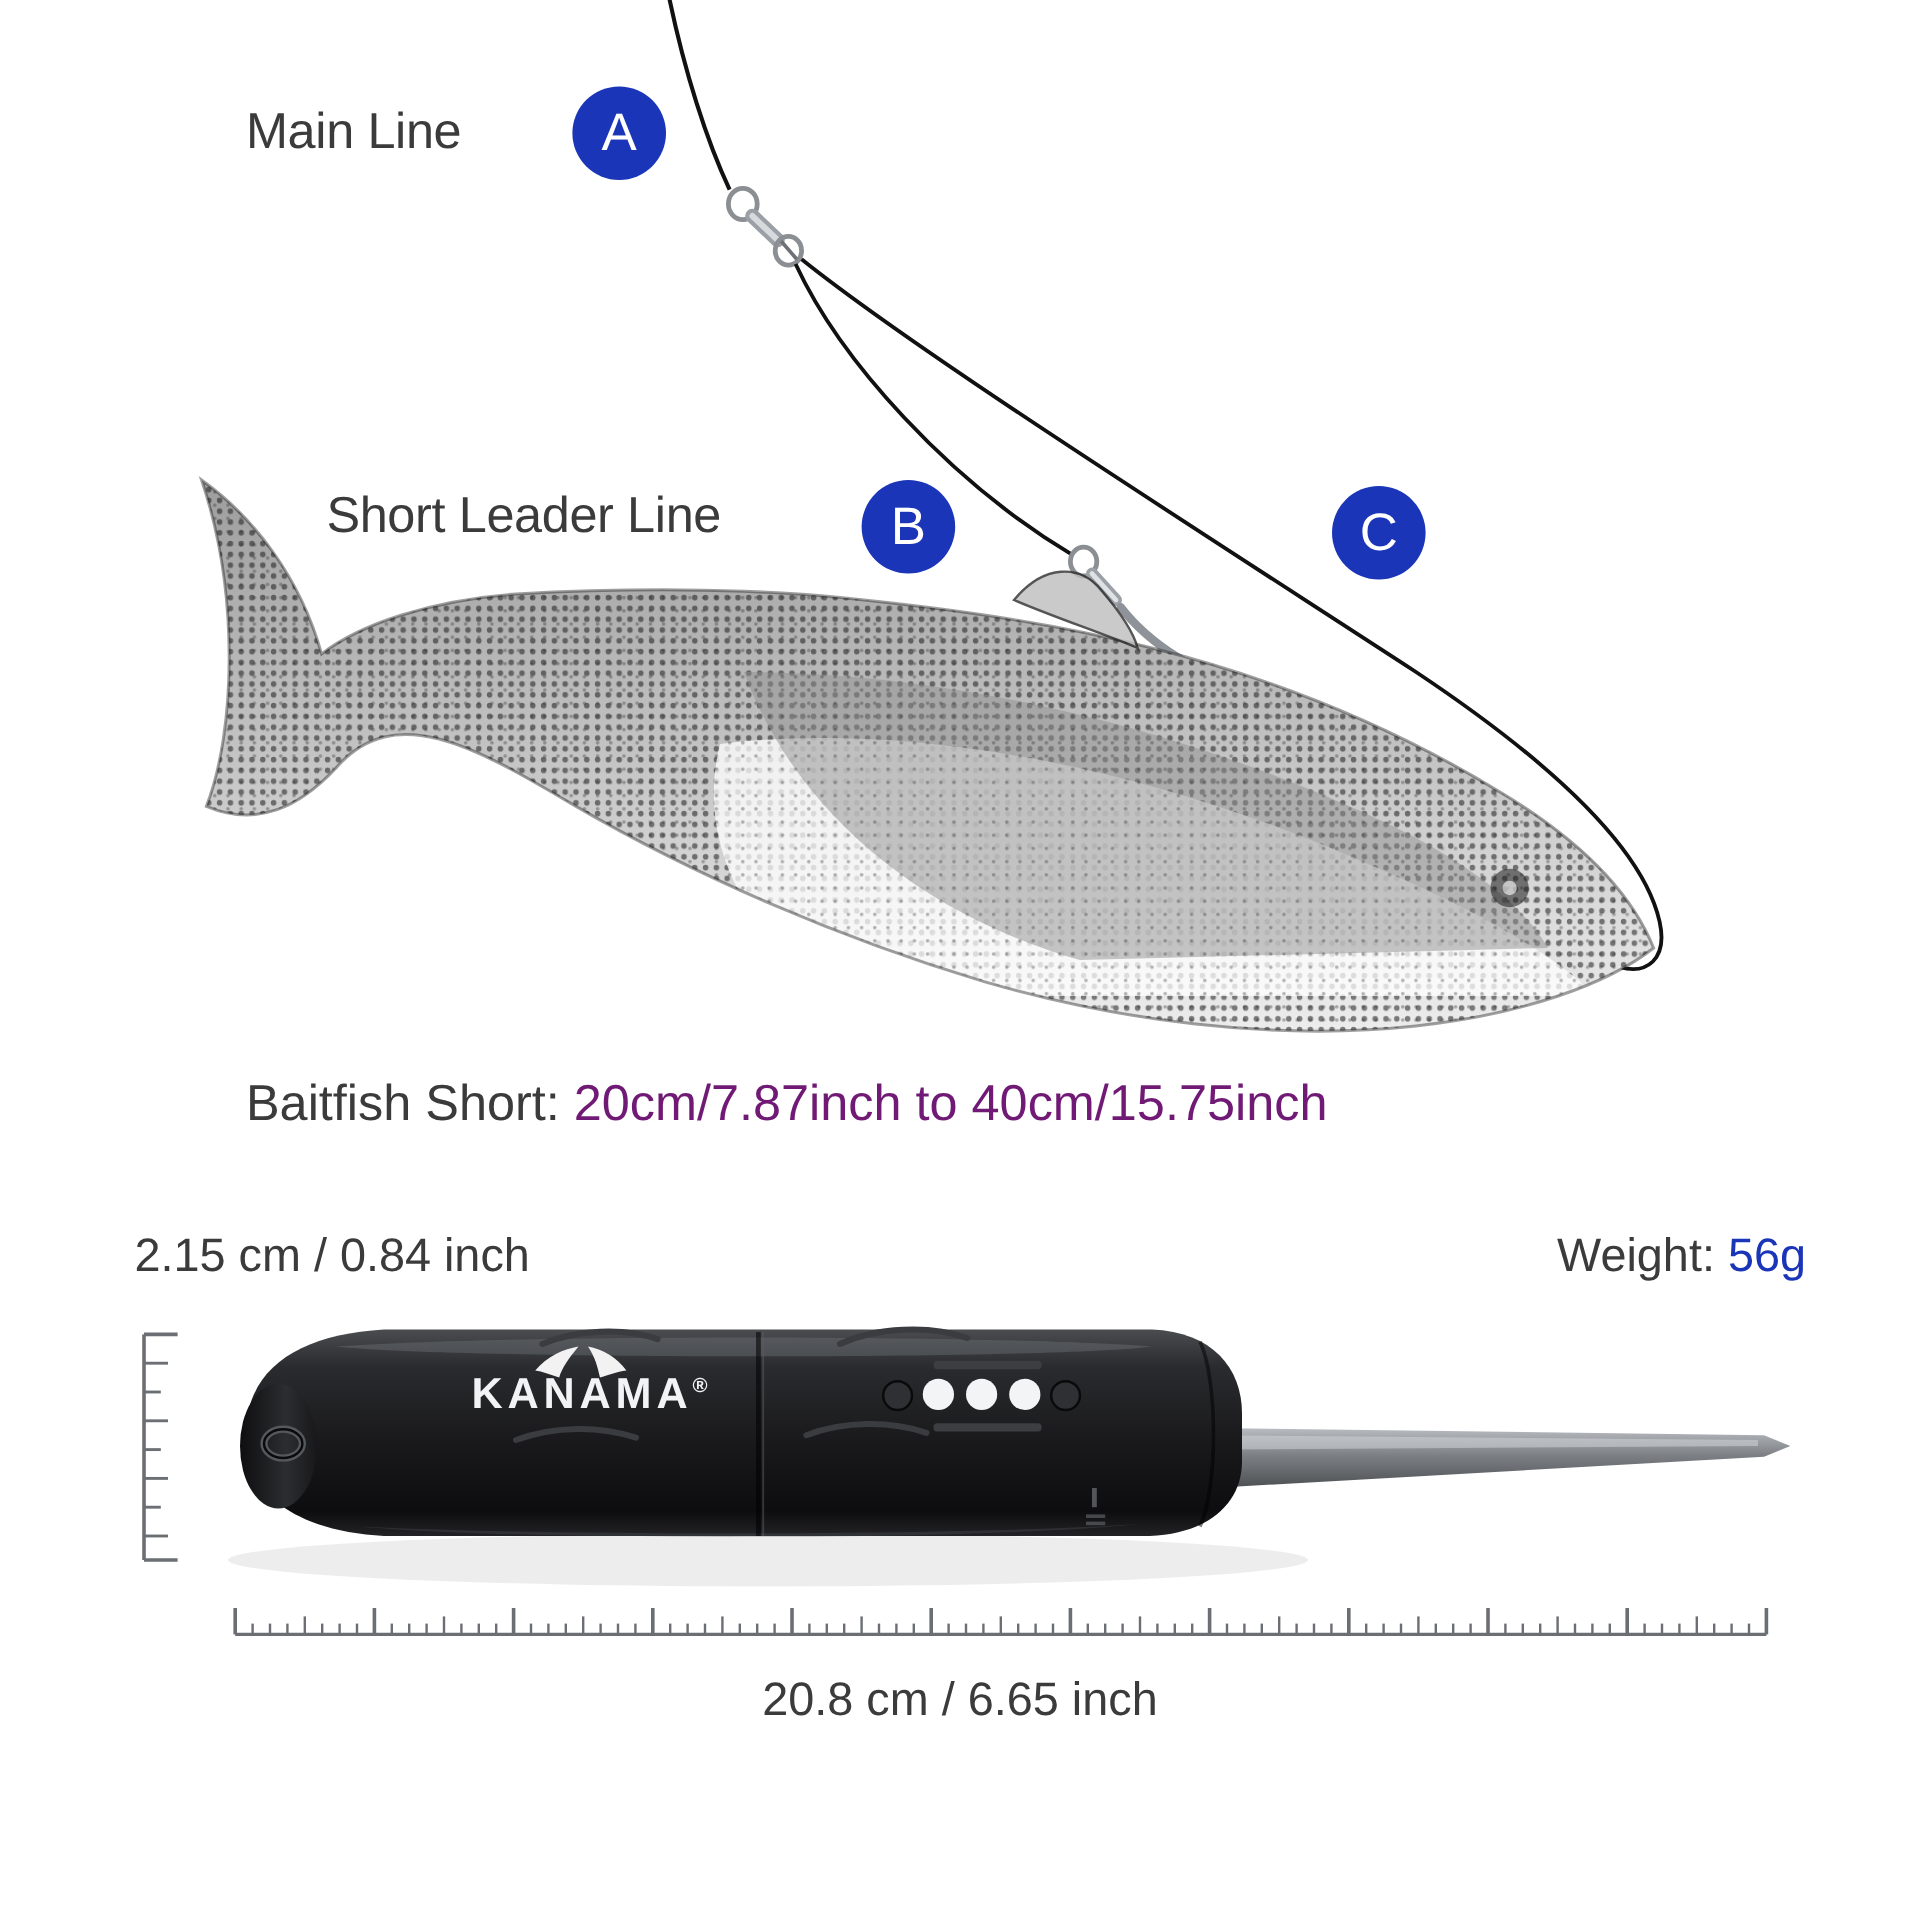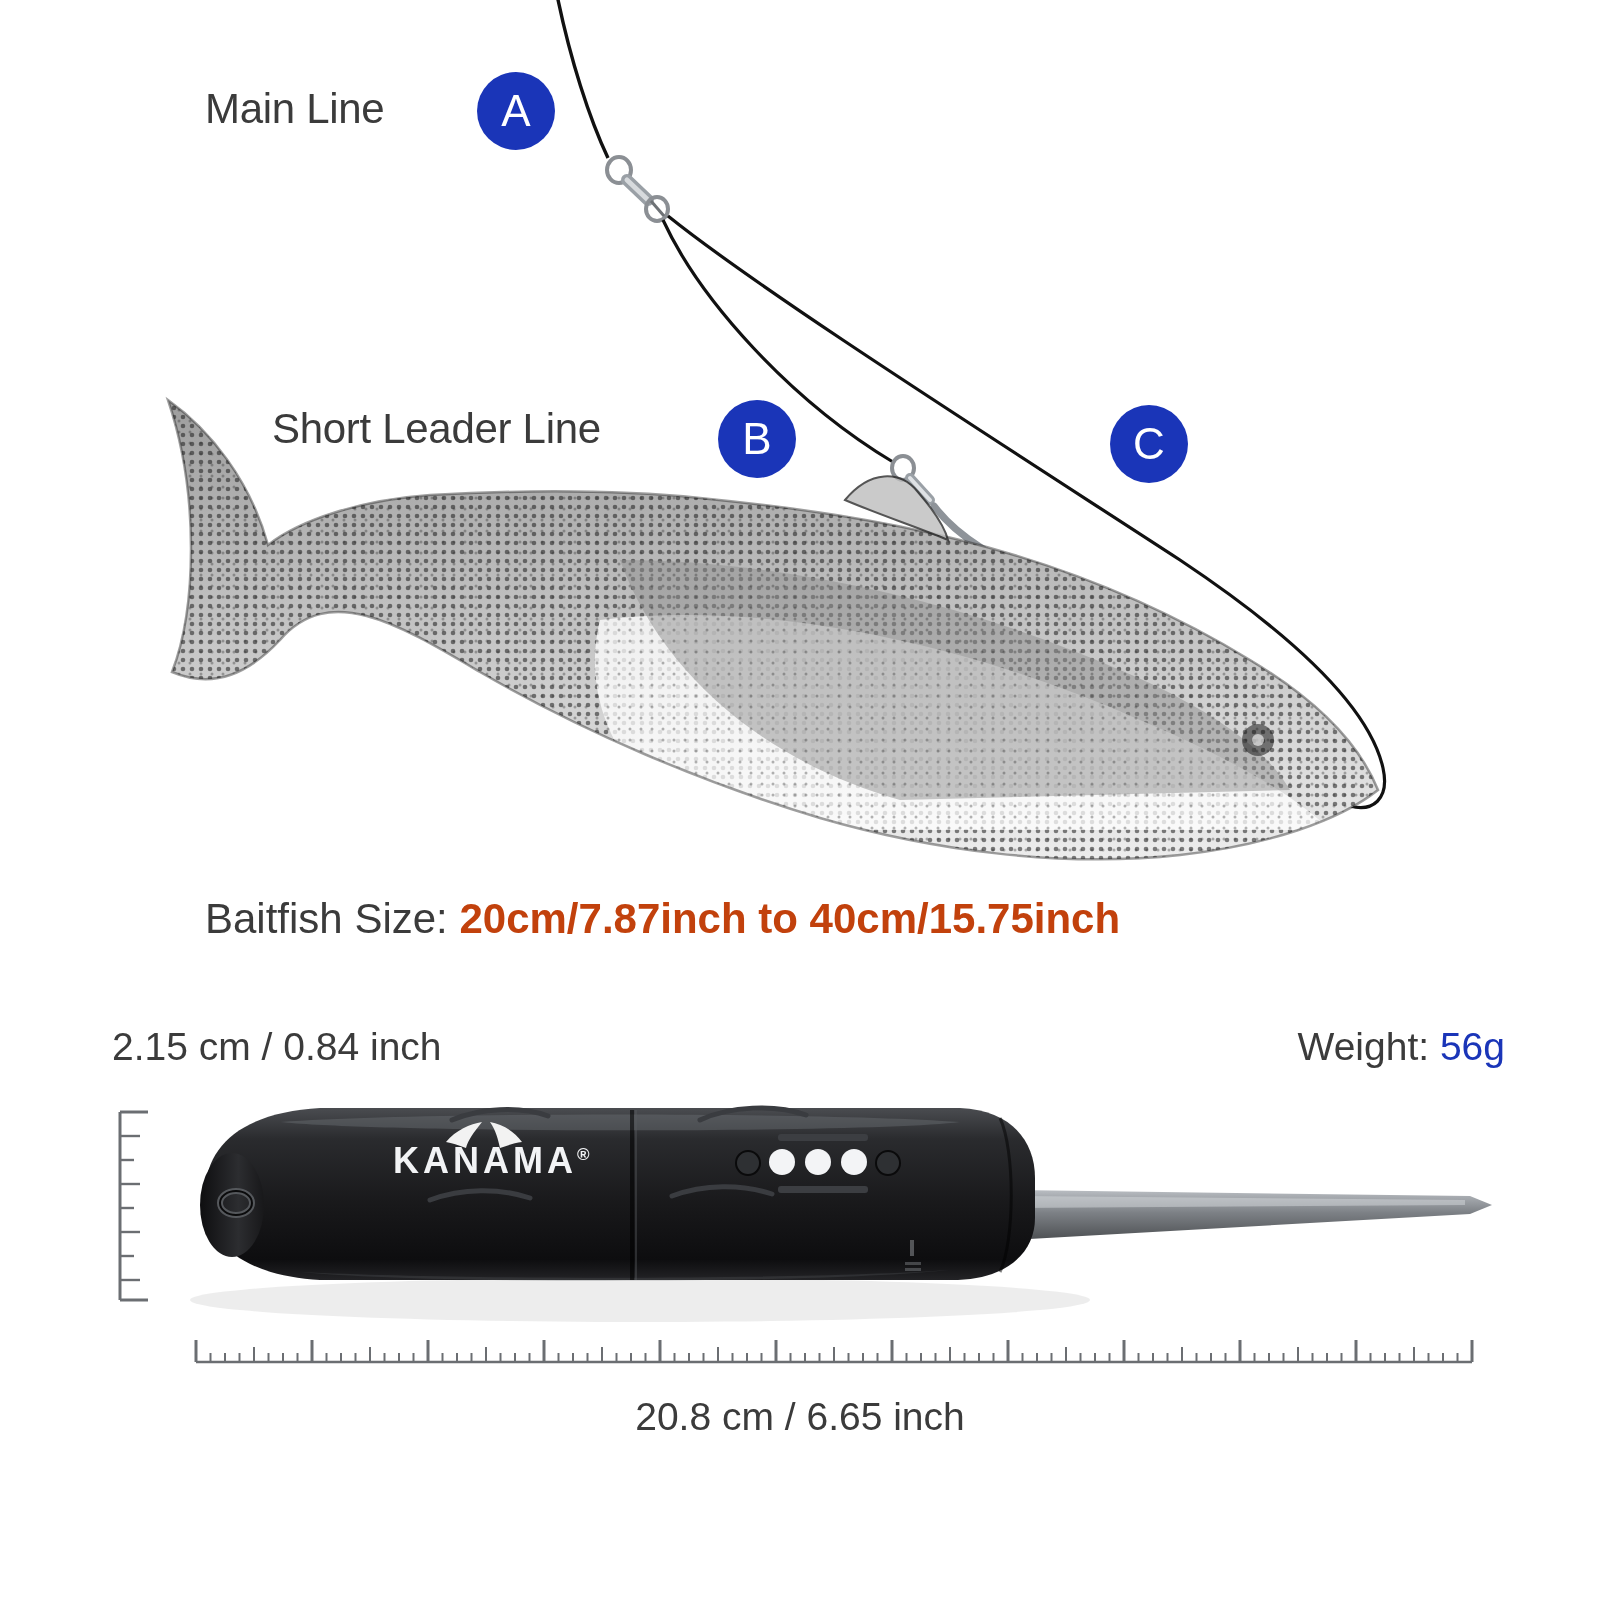--- a/index.html
+++ b/index.html
@@ -59,22 +59,22 @@
     left: 205px;
     top: 895px;
     font-size: 42px;
     white-space: nowrap;
   }
   #baitfish-size-row .lead {
     color: #3b3b3b;
     font-weight: 400;
   }
   #baitfish-size-row .value {
-    color: #c2410c;
-    font-weight: 700;
+    color: #701a75;
+    font-weight: 400;
   }
 
   
   #caption-height {
     position: absolute;
     left: 112px;
     top: 1025px;
     font-size: 39px;
     color: #3b3b3b;
     white-space: nowrap;
@@ -193,21 +193,21 @@
 
   <div class="label" id="label-main-line">Main Line</div>
   <div class="badge" id="badge-a">A</div>
 
   <div class="label" id="label-short-leader">Short Leader Line</div>
   <div class="badge" id="badge-b">B</div>
 
   <div class="badge" id="badge-c">C</div>
 
   <div id="baitfish-size-row">
-    <span class="lead">Baitfish Size: </span><span class="value">20cm/7.87inch to 40cm/15.75inch</span>
+    <span class="lead">Baitfish Short: </span><span class="value">20cm/7.87inch to 40cm/15.75inch</span>
   </div>
 
   <div id="caption-height">2.15 cm / 0.84 inch</div>
   <div id="caption-weight">
     <span>Weight: </span><span class="value">56g</span>
   </div>
 
   <svg class="svg-layer" viewBox="0 0 1600 1600">
     <defs>
       <linearGradient id="bodyGrad" x1="0" y1="0" x2="0" y2="1">

